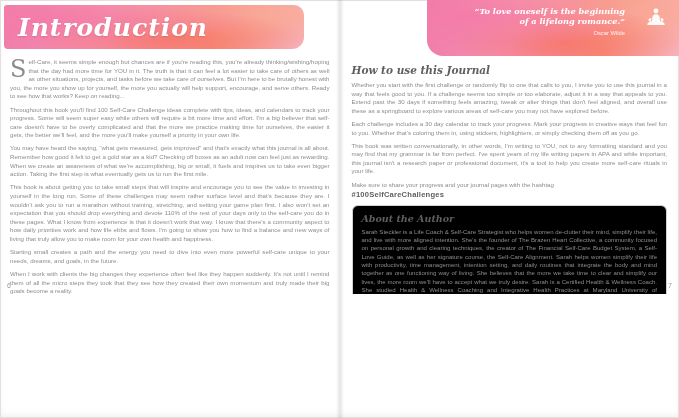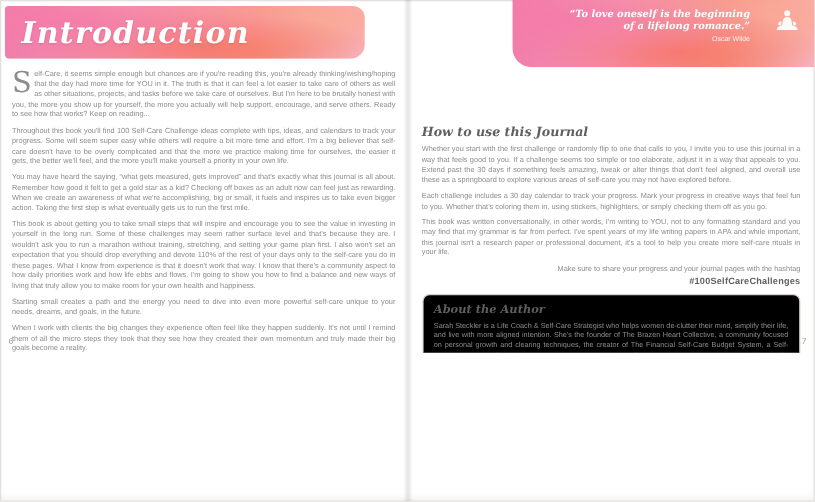--- a/index.html
+++ b/index.html
@@ -44,23 +44,23 @@
                   justify-content:flex-end; gap:18px; padding:6px 10px 6px 14px; }
   .quote-text { font-family:"DejaVu Serif", serif; font-style:italic; font-weight:bold;
                 color:#ffffff; font-size:8.2px; line-height:1.25; text-align:right; width:160px; }
   .quote-attr { font-size:5.8px; color:rgba(255,255,255,0.9); text-align:right; margin-top:3px;
                 font-family:"Liberation Sans", sans-serif; font-style:normal; font-weight:normal; }
   .med-icon { width:26px; height:26px; flex:0 0 auto; }
   .med-icon svg { width:100%; height:100%; fill:#ffffff; opacity:0.95; }
 
   .right-col { position:absolute; left:12px; right:12px; top:64px; bottom:14px; }
   .section-title { font-family:"DejaVu Serif", serif; font-style:italic; font-weight:bold;
-                   color:#5f5f5f; font-size:10.5px; margin-bottom:5px;margin-top:40px; }
+                   color:#5f5f5f; font-size:10.5px; margin-bottom:5px; }
 
-  .share-block { text-align:right; margin:4px 0 6px 0; }
+  .share-block { text-align:left; margin:4px 0 6px 0; }
   .share-line { font-size:6.15px; color:#8c8c8c; }
   .hashtag { font-size:7.6px; font-weight:bold; color:#5f5f5f; margin-top:2px; letter-spacing:0.2px; }
 
   .about-box { border:1px solid #d8cfcc; border-radius:6px; padding:7px 9px 6px 9px; background:#000000; }
   .about-title { font-family:"DejaVu Serif", serif; font-style:italic; font-weight:bold;
                  color:#5f5f5f; font-size:9.5px; margin-bottom:4px; }
   .about-body { font-size:6.05px; line-height:1.38; color:#8c8c8c; text-align:justify; }
   .about-footer { font-size:6.05px; color:#8c8c8c; margin-top:5px; }
   .site { font-weight:bold; color:#6b6b6b; }
 </style>

